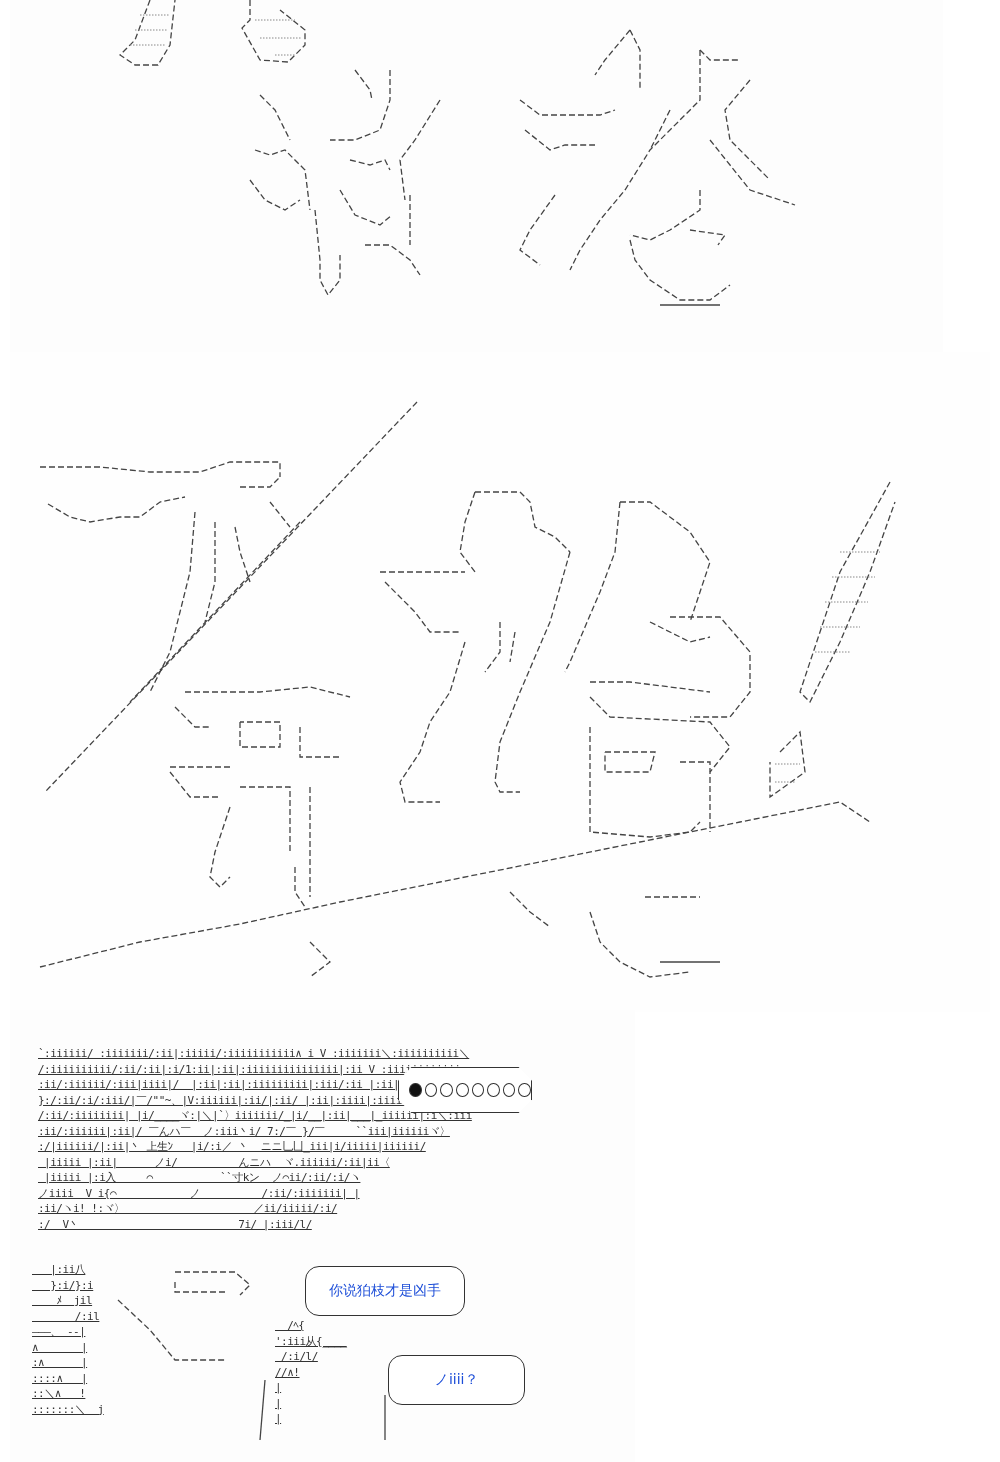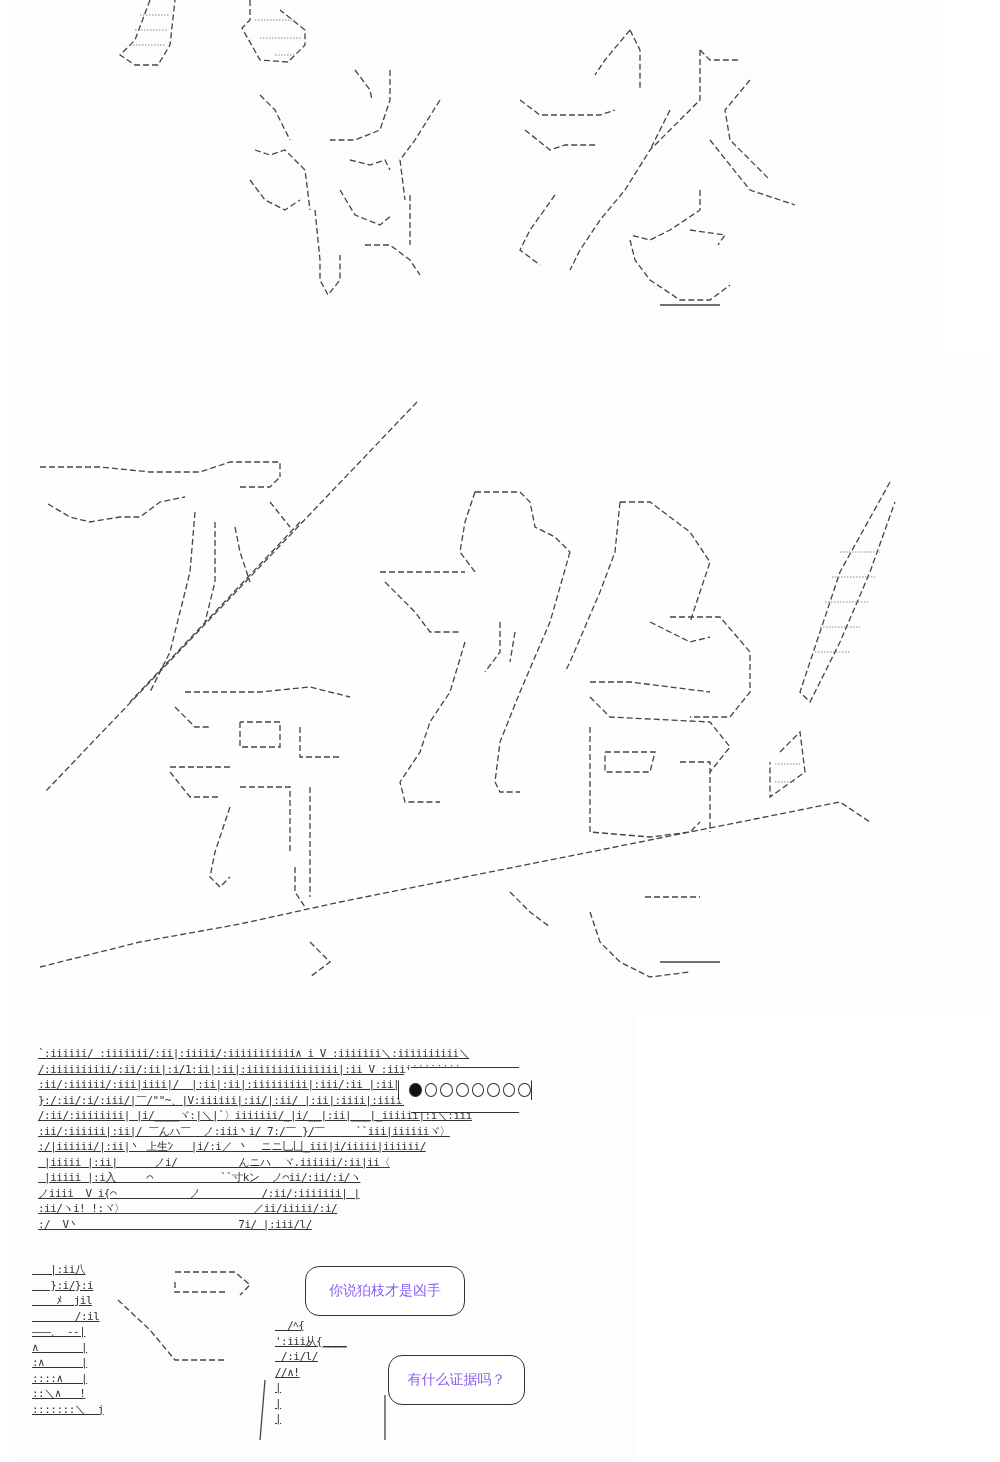--- a/index.html
+++ b/index.html
@@ -6,21 +6,21 @@
   body{width:1000px;height:1462px;position:relative;overflow:hidden;font-family:"DejaVu Sans",sans-serif;color:#222;}
   .panel{position:absolute;background:#fdfdfd;}
   .panel-1{left:10px;top:0;width:933px;height:352px;}
   .panel-2{left:10px;top:352px;width:980px;height:660px;background:#fefefe;}
   .panel-3{left:10px;top:1010px;width:625px;height:452px;}
   svg.art{position:absolute;left:0;top:0;}
   .art line,.art polyline,.art path{stroke:#444;stroke-width:1.3;fill:none;stroke-dasharray:6 3;}
   .art .solid{stroke-dasharray:none;}
   .art .dots{stroke:#888;stroke-dasharray:1.5 1.5;stroke-width:1;}
   .aa{position:absolute;font-family:"DejaVu Sans Mono",monospace;font-size:11px;line-height:15.5px;white-space:pre;color:#333;letter-spacing:-0.5px;text-decoration:underline;}
-  .bubble{position:absolute;border:1.3px solid #333;border-radius:14px;background:#fff;display:flex;align-items:center;justify-content:center;font-size:14px;color:#8b5cf6;}
+  .bubble{position:absolute;border:1.3px solid #333;border-radius:14px;background:#fff;display:flex;align-items:center;justify-content:center;font-size:14px;color:#1d4ed8;}
   .bubble-dots{position:absolute;left:398px;top:1067px;width:134px;height:46px;border:1.3px solid #333;background:#fff;
     clip-path:polygon(10% 0,90% 0,100% 30%,100% 70%,90% 100%,10% 100%,0 70%,0 30%);display:flex;align-items:center;padding-left:10px;box-sizing:border-box;gap:3px;}
   .dot{width:14px;height:14px;border-radius:50%;border:1.3px solid #333;box-sizing:border-box;display:inline-block;}
   .dot.filled{background:#111;}
 </style>
 </head>
 <body>
 
 <div class="panel panel-1">
   <svg class="art" width="933" height="352">
@@ -174,14 +174,14 @@
   <span class="dot"></span>
   <span class="dot"></span>
   <span class="dot"></span>
 </div>
 
 <div class="bubble" style="left:305px;top:1266px;width:158px;height:48px;">
   <span>你说狛枝才是凶手</span>
 </div>
 
 <div class="bubble" style="left:388px;top:1355px;width:135px;height:48px;">
-  <span>有什么证据吗？</span>
+  <span>ノiiii？</span>
 </div>
 
 </body></html>

